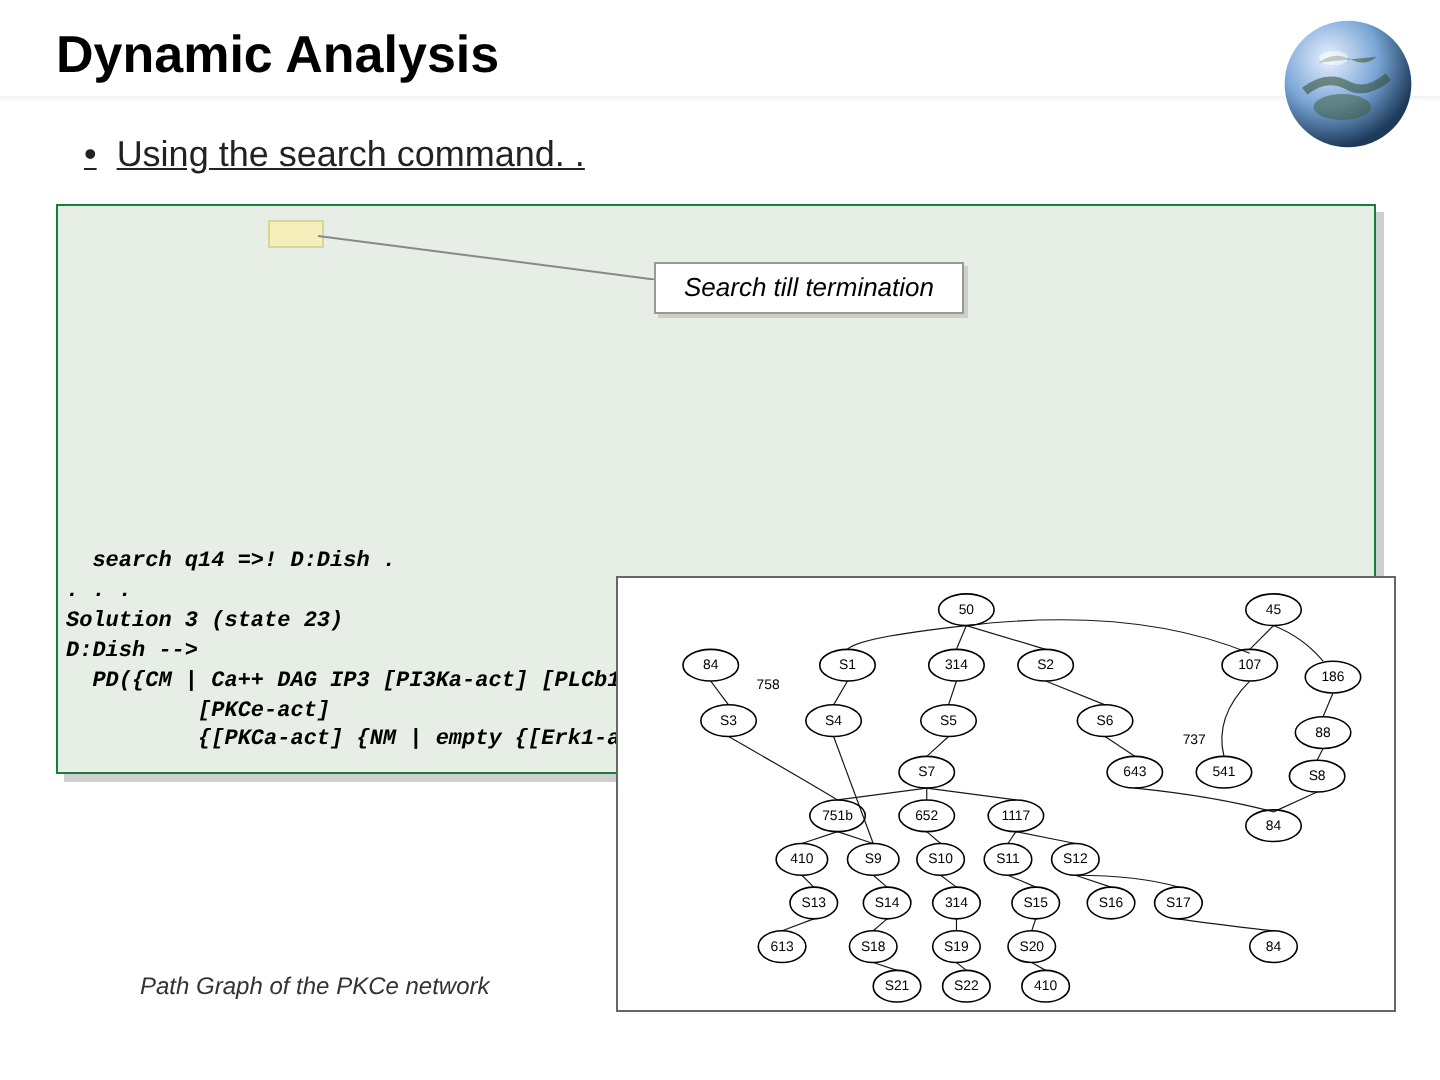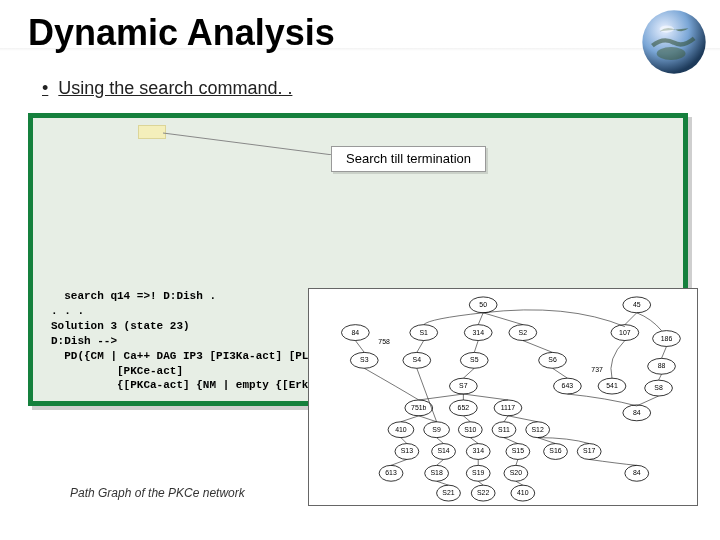--- a/index.html
+++ b/index.html
@@ -21,45 +21,46 @@
     top: 48px; left: 0; right: 0;
     height: 3px;
     background: linear-gradient(to bottom, rgba(0,0,0,0.05), transparent);
   }
   .globe {
     position: absolute;
     top: 6px; right: 10px;
     width: 72px; height: 72px;
   }
   .title {
-    font-size: 36px;
+    font-size: 26px;
     font-weight: bold;
     color: #000;
     margin-bottom: 24px;
   }
   .bullet {
     font-size: 18px;
     color: #222;
     margin: 8px 0 14px 14px;
     text-decoration: underline;
   }
   .bullet .bul { margin-right: 10px; }
   .code-box {
     position: relative;
     background: #e7eee5;
-    border: 5px solid #15803d;
+    border: 1px solid #15803d;
     box-shadow: 4px 4px 0 #cfcfcf;
-    padding: 8px 18px;
+    padding: 8px 4px;
     font-family: "Courier New", monospace;
     font-size: 11px;
     font-weight: bold;
     line-height: 1.35;
     white-space: pre;
     color: #000;
     margin-right: 4px;
+    font-style: italic;
   }
   .highlight-sym {
     position: absolute;
     top: 7px; left: 105px;
     width: 28px; height: 14px;
     background: #fff099;
     border: 1px solid #d4c25a;
     opacity: 0.55;
     pointer-events: none;
   }

